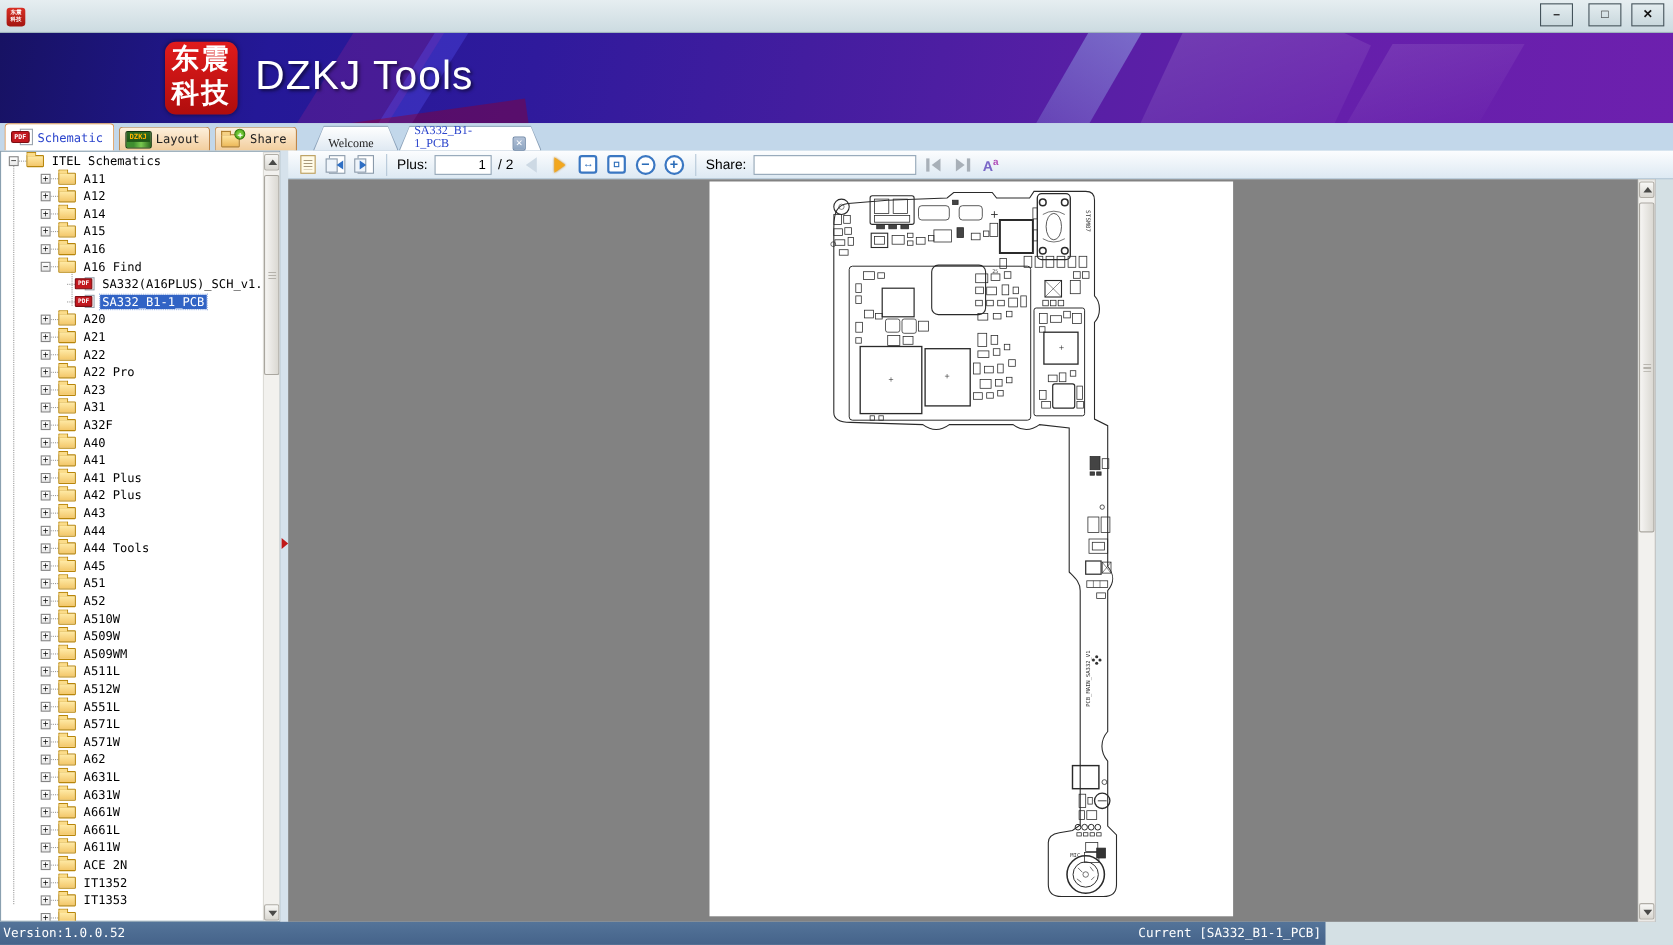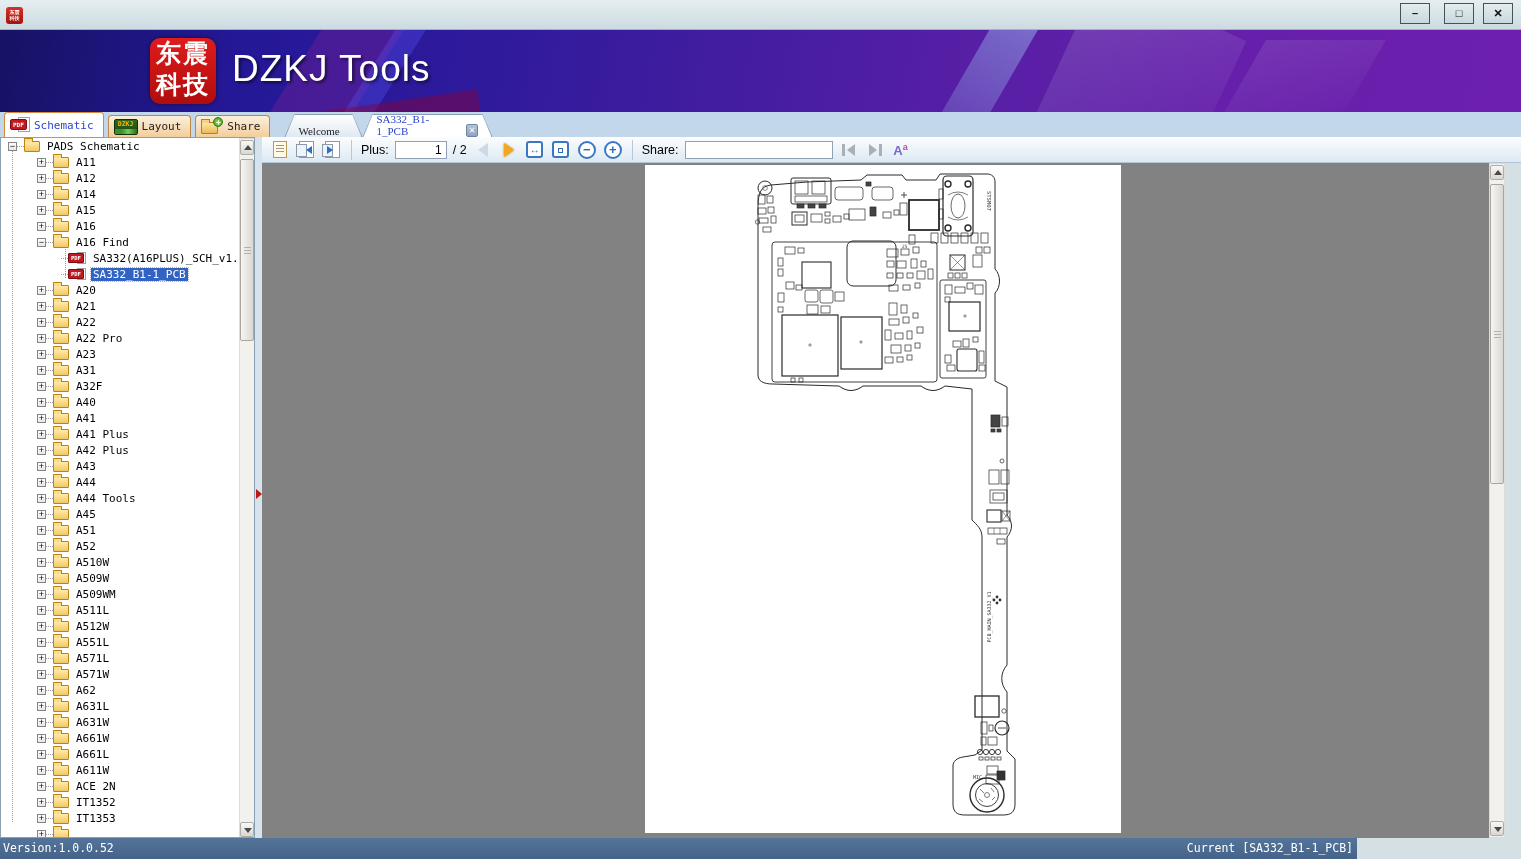--- a/index.html
+++ b/index.html
@@ -132,21 +132,21 @@
   .bn-prev i { right:3px; border-right:8px solid #a8b0b8; } .bn-prev b { left:2px; }
   .bn-next i { left:3px; border-left:8px solid #a8b0b8; } .bn-next b { right:2px; }
   .acase { font-weight:bold; color:#7b68c8; font-size:13px; line-height:10px; }
   .acase sup { color:#b04db8; font-size:9px; }
 
   .viewer { position:absolute; left:262px; top:163px; width:1243px; height:675px; background:#828282; overflow:hidden; }
   .pdfpage { position:absolute; left:383px; top:2px; width:476px; height:668px; background:#fff; }
   .pdfpage svg { display:block; }
 
   
-  .statusbar { position:absolute; left:0; top:838px; width:1357px; height:21px;
+  .statusbar { position:absolute; left:0; top:838px; width:1205px; height:21px;
     background:linear-gradient(#547499,#45638a); color:#fff; font-family:"DejaVu Sans Mono",monospace; font-size:11.5px; }
   .statusbar .sl { position:absolute; left:3px; top:3px; }
   .statusbar .sr { position:absolute; right:4px; top:3px; }
 </style>
 </head>
 <body>
 
 <div class="titlebar">
   <div class="app-ico">
     <span>东震</span><br>
@@ -210,21 +210,21 @@
 </div>
 
 <div class="tree-panel">
   <div class="tree" id="tree">
     <div class="vguide" style="left:11px; top:10px; height:674px;"></div>
     <div class="vguide" style="left:64px; top:100px; height:40px;"></div>
   <div class="trow" style="padding-left: 7px;">
         <span class="exp">−</span>
         <i class="hl"></i>
         <span class="folder"></span>
-        <span class="tlabel">PADS Schematic</span>
+        <span class="tlabel">ITEL Schematics</span>
       </div>
       <div class="trow" style="padding-left: 36px;">
         <span class="exp">+</span>
         <i class="hl"></i>
         <span class="folder"></span>
         <span class="tlabel">A11</span>
       </div>
       <div class="trow" style="padding-left: 36px;">
         <span class="exp">+</span>
         <i class="hl"></i>

